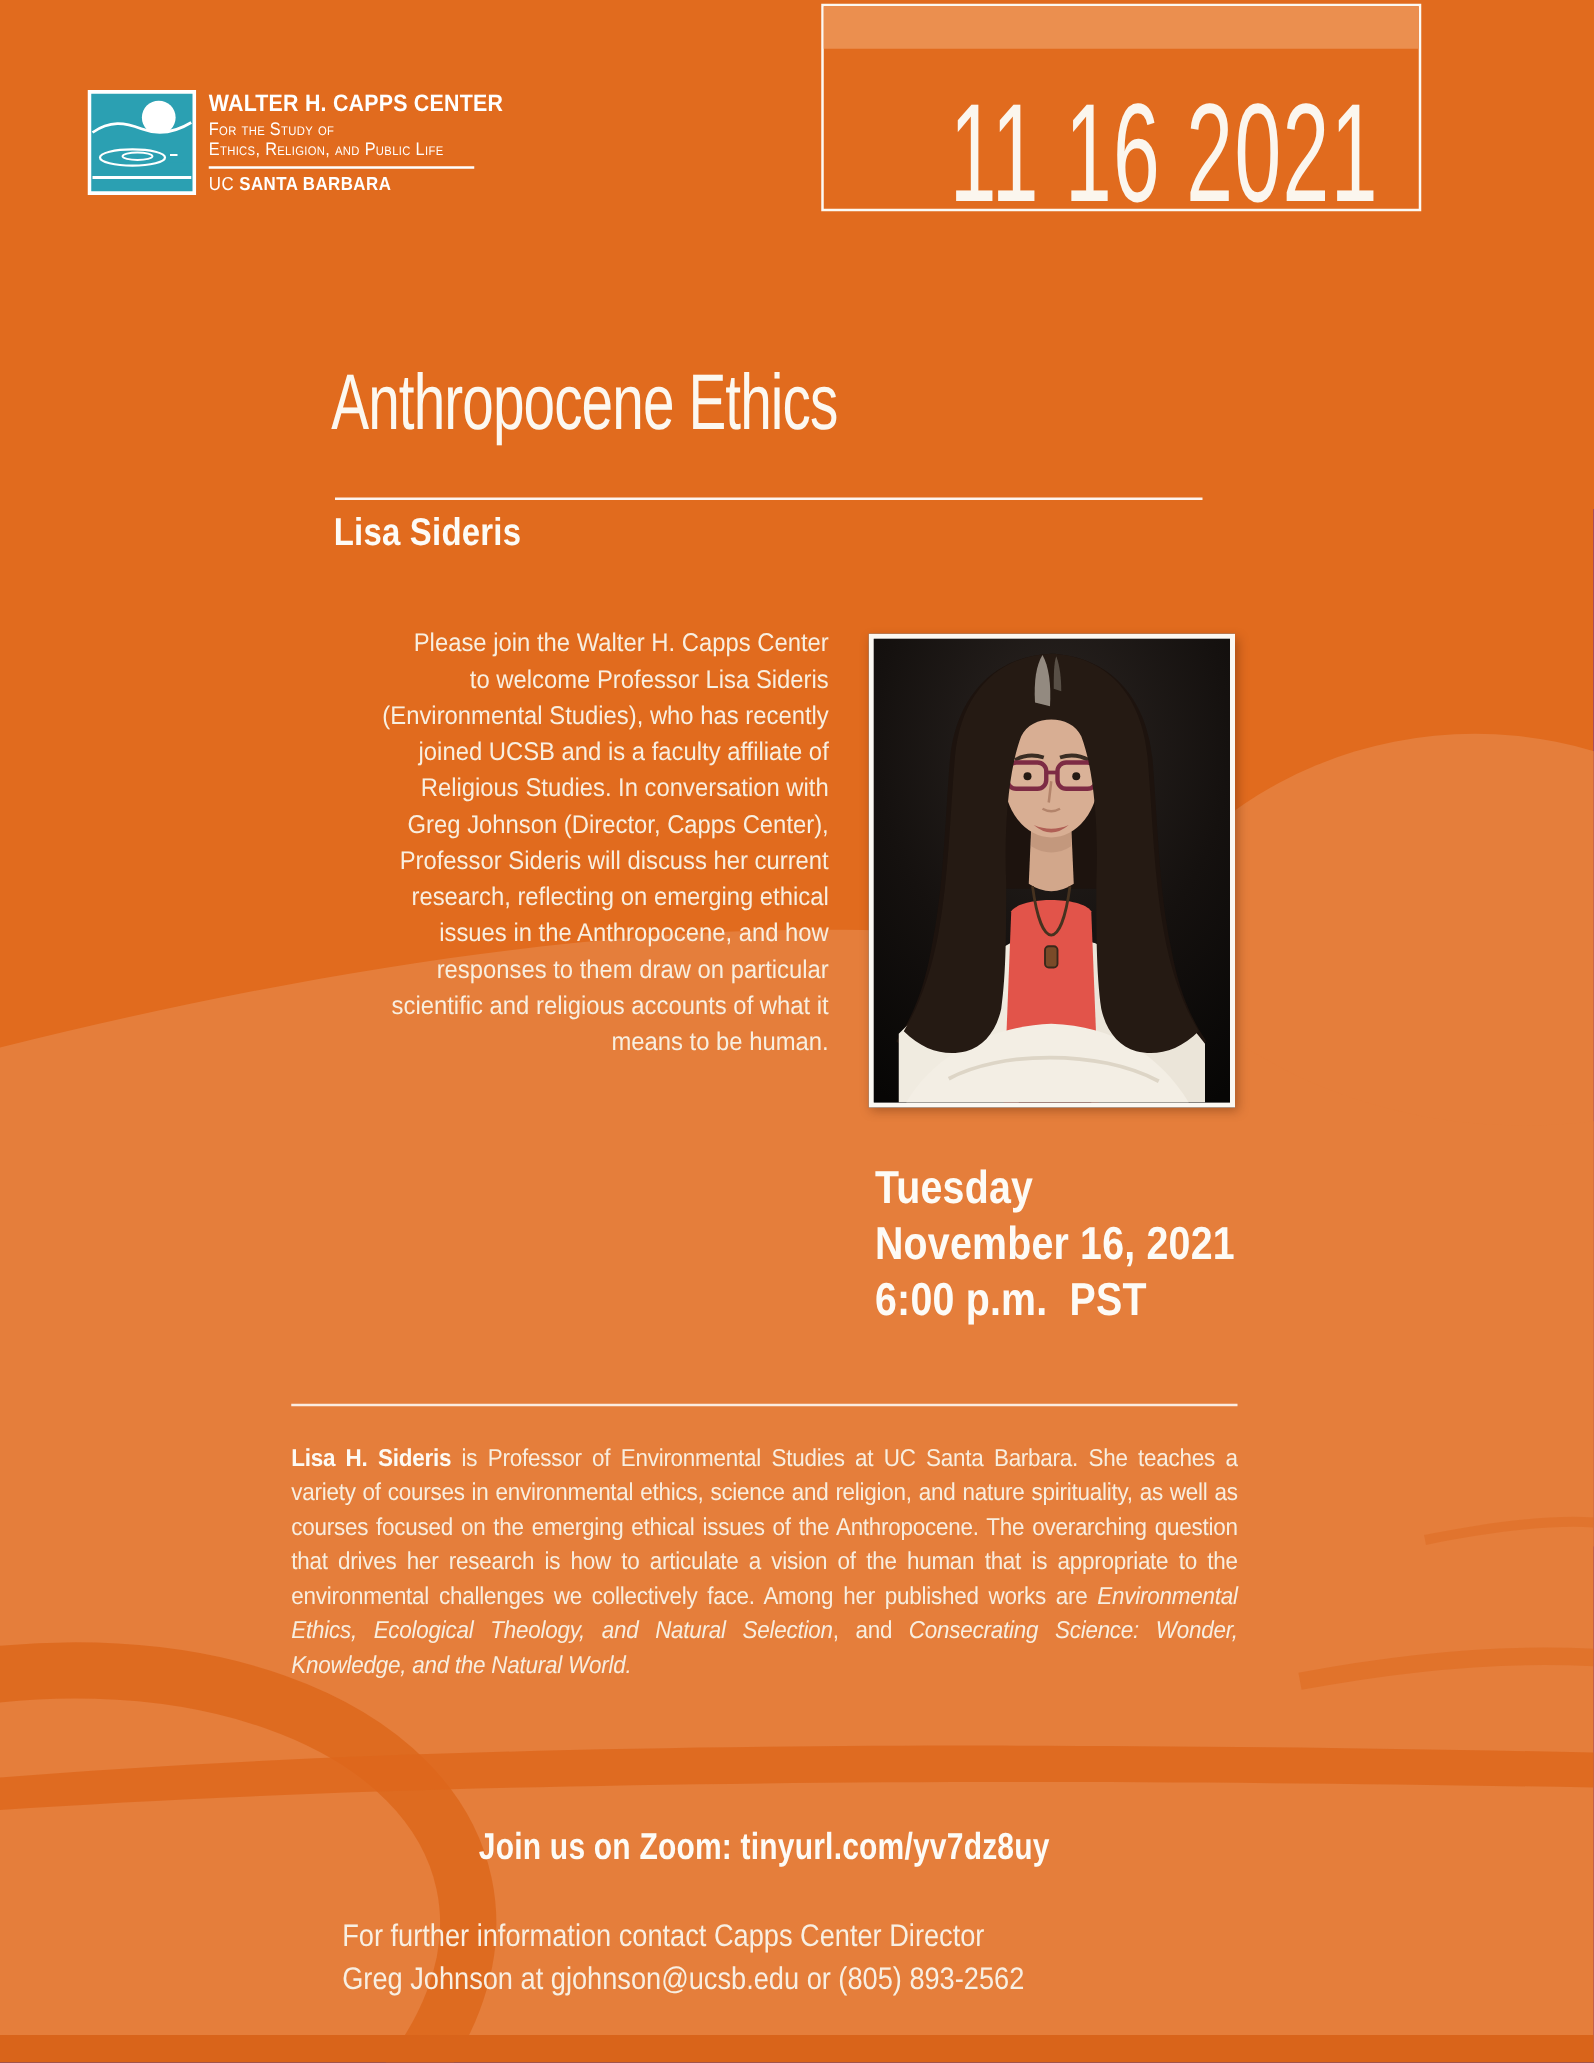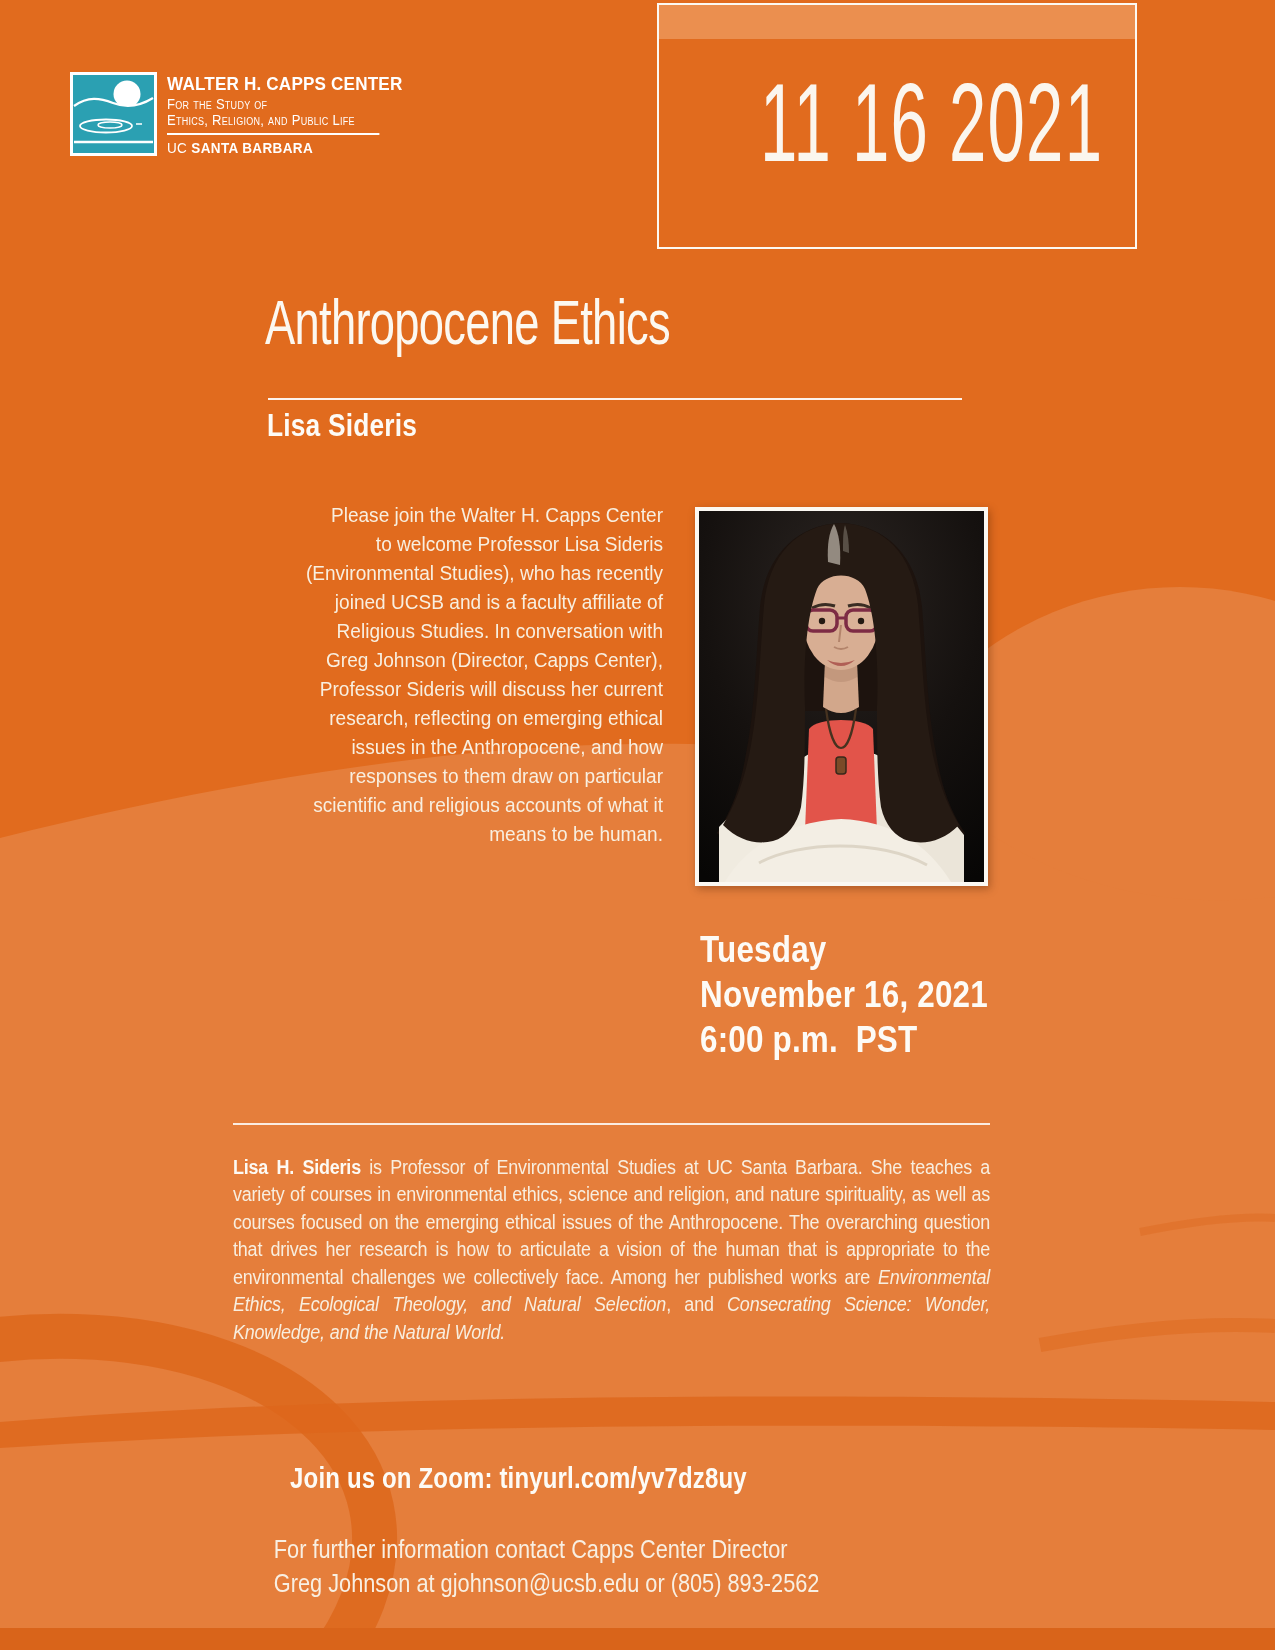--- a/index.html
+++ b/index.html
@@ -17,21 +17,21 @@
   .logo-icon{width:87px;height:84px;flex:0 0 auto;}
   .logo-text{margin-left:10px;width:250px;transform:scaleX(.9);transform-origin:left top;color:#fff;}
   .logo-org{font-size:19px;font-weight:bold;letter-spacing:.2px;line-height:23px;white-space:nowrap;}
   .logo-tag{font-size:14.5px;font-variant:small-caps;letter-spacing:.3px;line-height:15.5px;white-space:nowrap;}
   .logo-tag.first{margin-top:2px;}
   .logo-divider{width:236px;height:2px;background:#fff;margin:5px 0 4px 0;}
   .logo-campus{font-size:15px;letter-spacing:.4px;white-space:nowrap;}
   .logo-campus .campus-name{font-weight:bold;}
 
   
-  .date-box{left:657px;top:3px;width:480px;height:246px;border:2px solid #FCF9F3;box-sizing:border-box;padding-left:44px;}
+  .date-box{left:657px;top:3px;width:480px;height:166px;border:2px solid #FCF9F3;box-sizing:border-box;padding-left:44px;}
   .date-band{position:absolute;left:0;top:0;right:0;height:34px;background:#EB8F4F;}
   .date-text{
     position:absolute;right:32px;top:62px;line-height:1;
     font-size:112px;font-weight:200;letter-spacing:2px;color:#FBF6EE;
     transform:scaleX(.6);transform-origin:right top;white-space:nowrap;
   }
 
   
   .event-title{
     left:265px;top:286px;margin:0;font-size:63px;font-weight:300;letter-spacing:-1px;
@@ -69,21 +69,21 @@
   .bio-divider{left:233px;top:1123px;width:757px;height:1.5px;background:rgba(255,255,255,.85);}
   .bio{
     left:233px;top:1134px;width:823px;text-align:justify;
     font-size:19.5px;line-height:27.5px;letter-spacing:-.2px;color:#F8EEDF;
     transform:scaleX(.92);transform-origin:left top;
   }
   .bio .seg-bold{font-weight:bold;color:#FDFAF4;}
   .bio .seg-italic{font-style:italic;}
 
   
-  .zoom-line-wrap{left:233px;top:1461px;width:757px;}
+  .zoom-line-wrap{left:233px;top:1461px;width:757px;text-align:center;}
   .zoom-line{
     display:inline-block;font-size:30px;font-weight:bold;color:#FDFBF6;
     transform:scaleX(.8);transform-origin:center top;white-space:nowrap;letter-spacing:.2px;
   }
   .contact-wrap{left:233px;top:1533px;width:757px;}
   .contact-lines{
     display:inline-block;font-size:25px;line-height:33.5px;color:#F8EFE2;
     transform:scaleX(.87);transform-origin:center top;white-space:pre-line;
   }
 </style>

